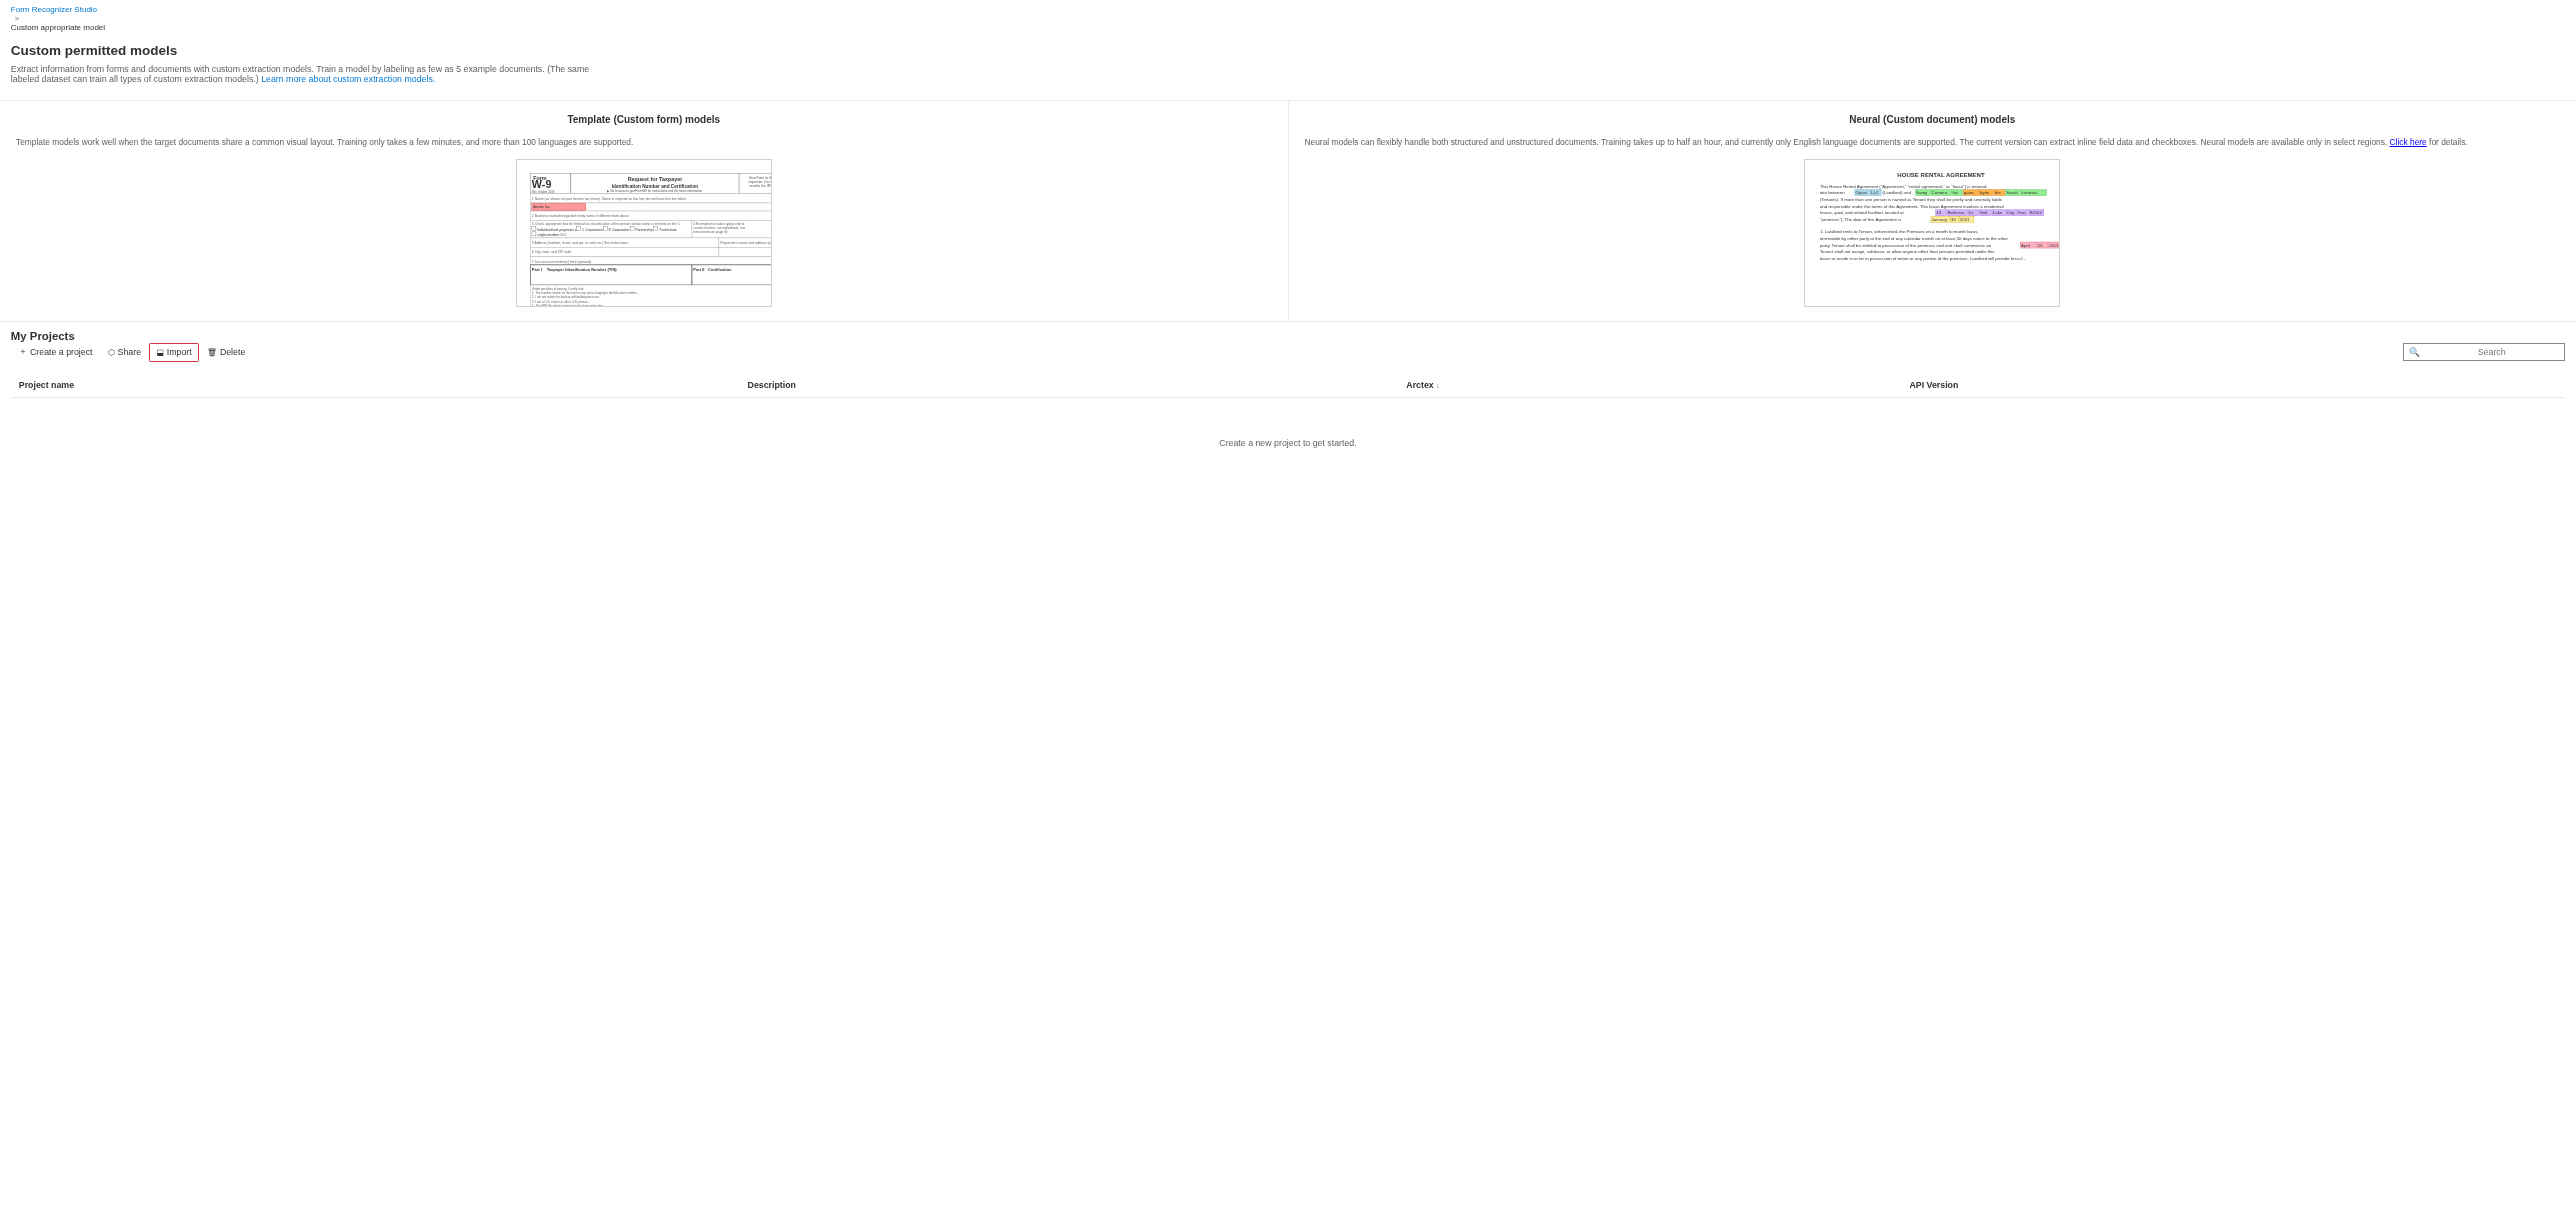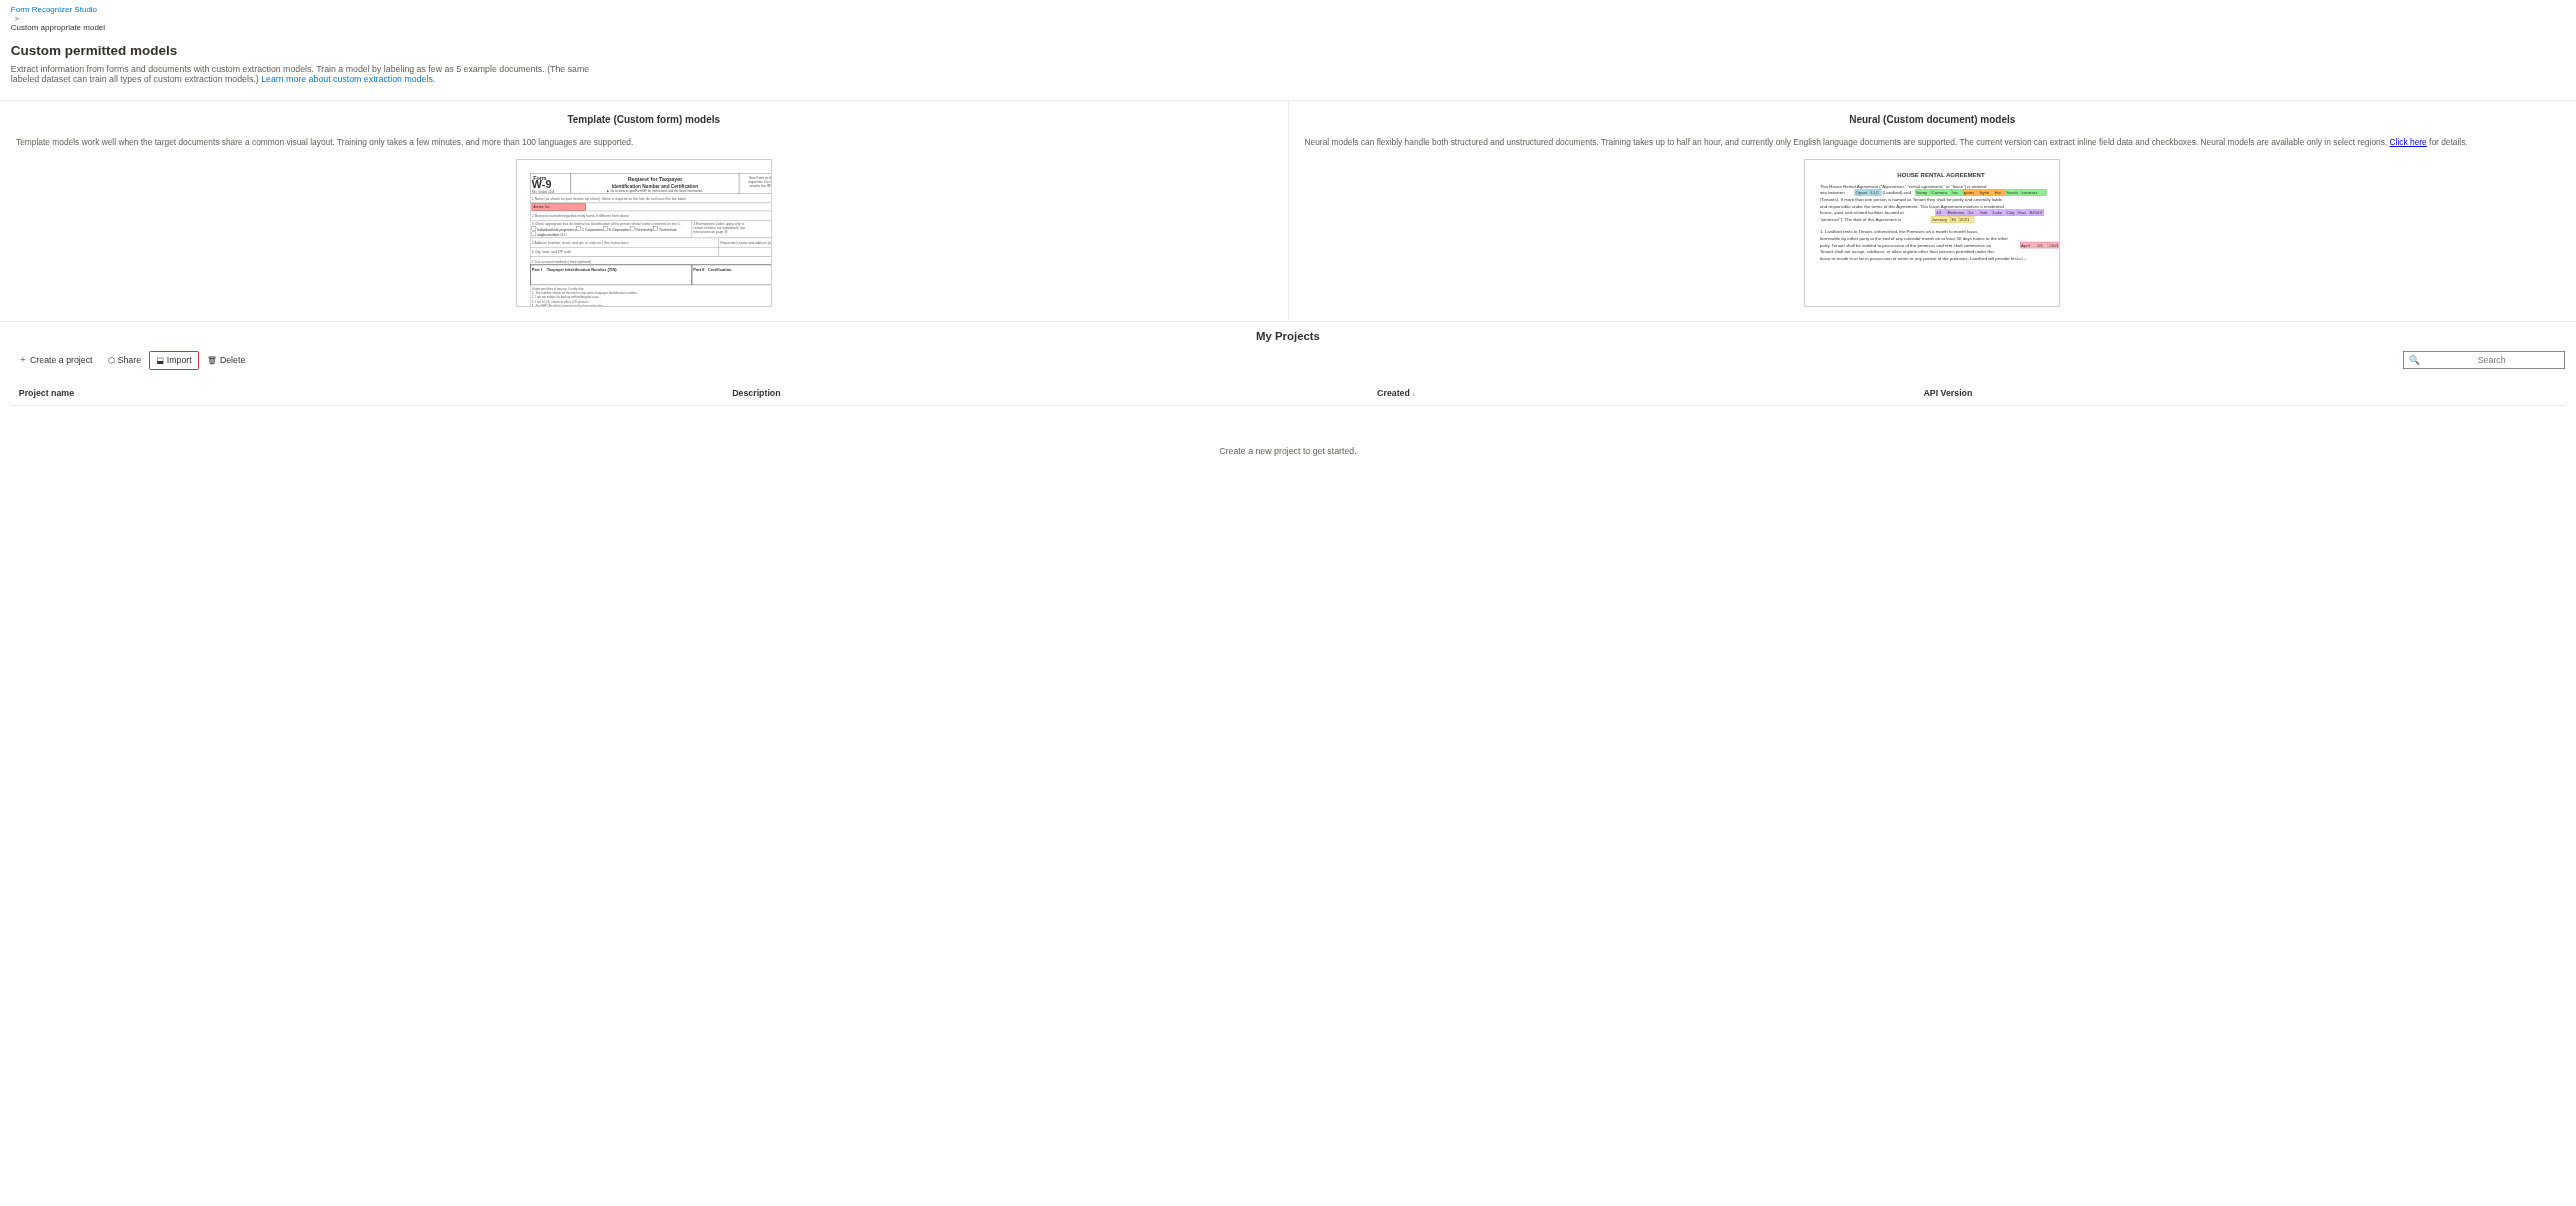--- a/index.html
+++ b/index.html
@@ -95,23 +95,22 @@
       line-height: 1.4;
     }
 
     
     .projects-section {
       padding: 0 10.8px;
     }
     .projects-title {
       font-size: 11.4px;
       font-weight: 600;
-      margin-bottom: 8px;
-      color: #323130;
-      text-align: center;
+      margin-bottom: 0;
+      color: #323130;
     }
     .toolbar-btn {
       display: flex;
       align-items: center;
       gap: 2.7px;
       padding: 3.4px 6.7px;
       background: none;
       border: 0.7px solid transparent;
       cursor: pointer;
       font-size: 8.8px;
@@ -395,21 +394,21 @@
   <table class="projects-table">
     <thead>
       <tr>
         <th>
           <span>Project name</span>
         </th>
         <th>
           <span>Description</span>
         </th>
         <th style="cursor: pointer;">
-          <span>Created</span>
+          <span>Arctex</span>
           <span class="sort-icon"> ↓</span>
         </th>
         <th>
           <span>API Version</span>
         </th>
       </tr>
     </thead>
     <tbody id="table-body">
     </tbody>
   </table>

